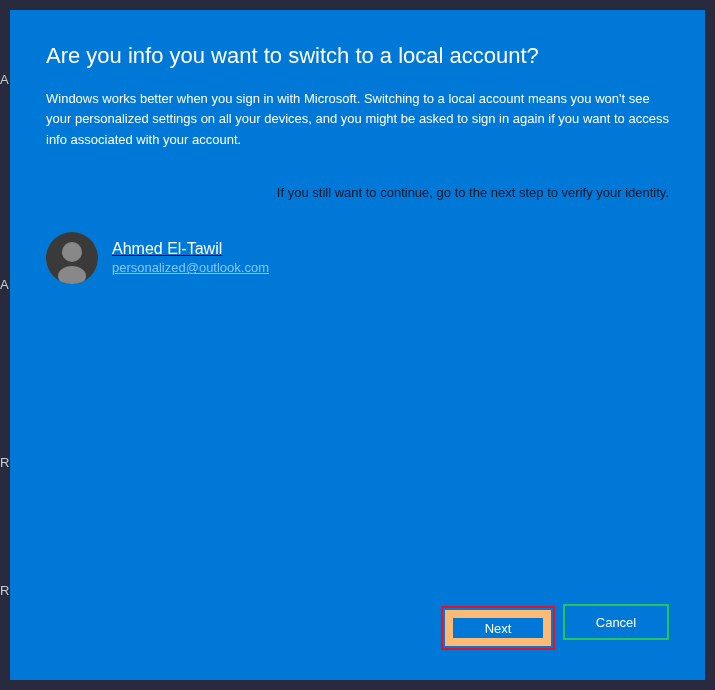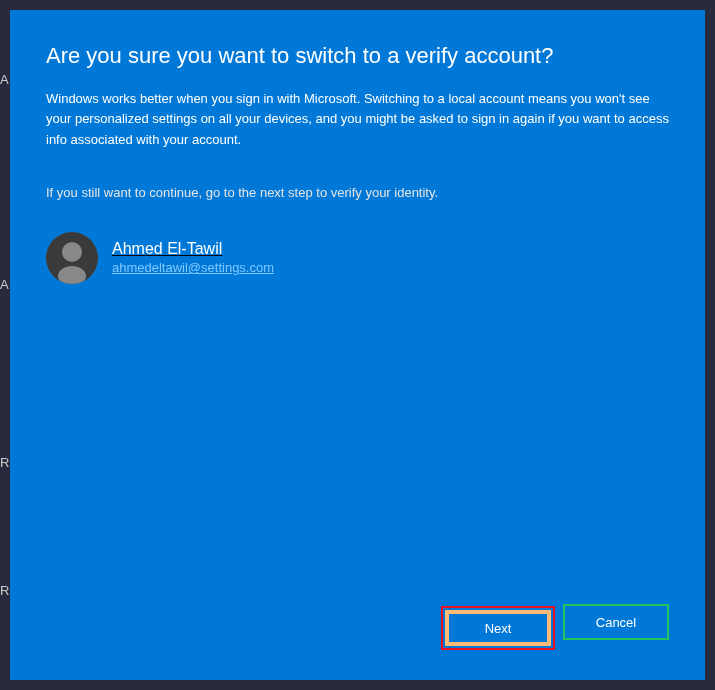--- a/index.html
+++ b/index.html
@@ -65,25 +65,26 @@
 
     .dialog-body {
       color: #ffffff;
       font-size: 13px;
       font-weight: 300;
       line-height: 1.6;
       margin-bottom: 32px;
     }
 
     .dialog-body-second {
-      color: #e5e5e5;
+      color: #0f172a;
       font-size: 13px;
       font-weight: 300;
       line-height: 1.6;
       margin-bottom: 28px;
+      text-align: right;
     }
 
     .user-card {
       display: flex;
       align-items: center;
       gap: 14px;
       margin-bottom: auto;
     }
 
     .user-avatar {
@@ -140,21 +141,21 @@
       font-size: 13px;
       font-weight: 400;
       font-family: 'Segoe UI', Arial, sans-serif;
       cursor: pointer;
       border: none;
       color: #ffffff;
     }
 
     .btn-next {
       background: #0078d7;
-      border: 4px solid #fdba74;
+      border: 8px solid #fdba74;
       outline: 2px solid #e81123;
       outline-offset: 2px;
       margin-top: 12px;
     }
 
     .btn-cancel {
       background: transparent;
       border: 2px solid #22c55e;
     }
   </style>
@@ -163,40 +164,40 @@
 
 <div class="outer-container">
 
   <span class="bg-left-item bg-left-item-a1">A</span>
   <span class="bg-left-item bg-left-item-a2">A</span>
   <span class="bg-left-item bg-left-item-r1">R</span>
   <span class="bg-left-item bg-left-item-r2">R</span>
 
   <div class="dialog">
 
-    <div class="dialog-title">Are you sure you want to switch to a verify account?</div>
+    <div class="dialog-title">Are you info you want to switch to a local account?</div>
 
     <div class="dialog-body">Windows works better when you sign in with Microsoft. Switching to a local account means you won't see your personalized settings on all your devices, and you might be asked to sign in again if you want to access info associated with your account.</div>
 
     <div class="dialog-body-second">If you still want to continue, go to the next step to verify your identity.</div>
 
     <div class="user-card">
       <div class="user-avatar">
         <svg class="avatar-svg" viewBox="0 0 52 52" xmlns="http://www.w3.org/2000/svg">
 
           <circle cx="26" cy="26" r="26" fill="#3a3a3a"></circle>
 
           <circle cx="26" cy="20" r="10" fill="#888"></circle>
 
           <ellipse cx="26" cy="44" rx="14" ry="10" fill="#888"></ellipse>
         </svg>
       </div>
       <div class="user-info">
         <span class="user-name">Ahmed El-Tawil</span>
-        <span class="user-email">ahmedeltawil@settings.com</span>
+        <span class="user-email">personalized@outlook.com</span>
       </div>
     </div>
 
     <div class="dialog-footer">
       <button class="btn btn-next">Next</button>
       <button class="btn btn-cancel">Cancel</button>
     </div>
 
   </div>
 

